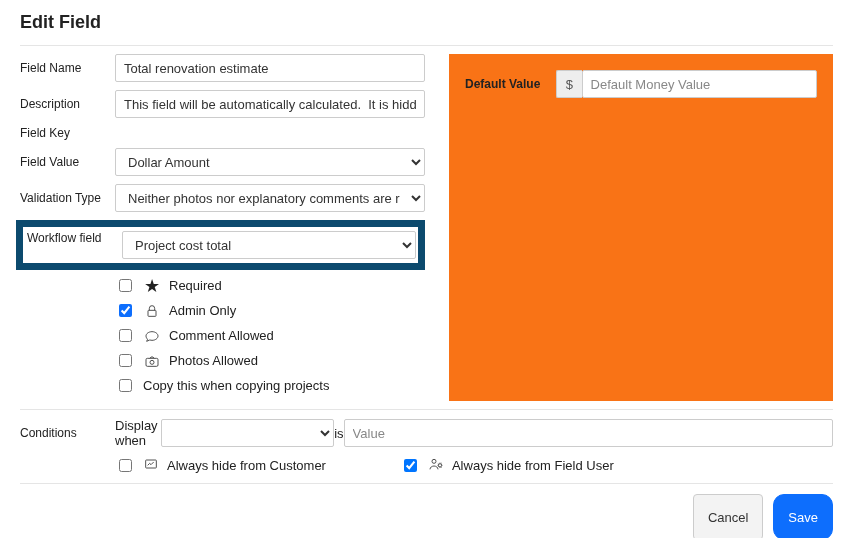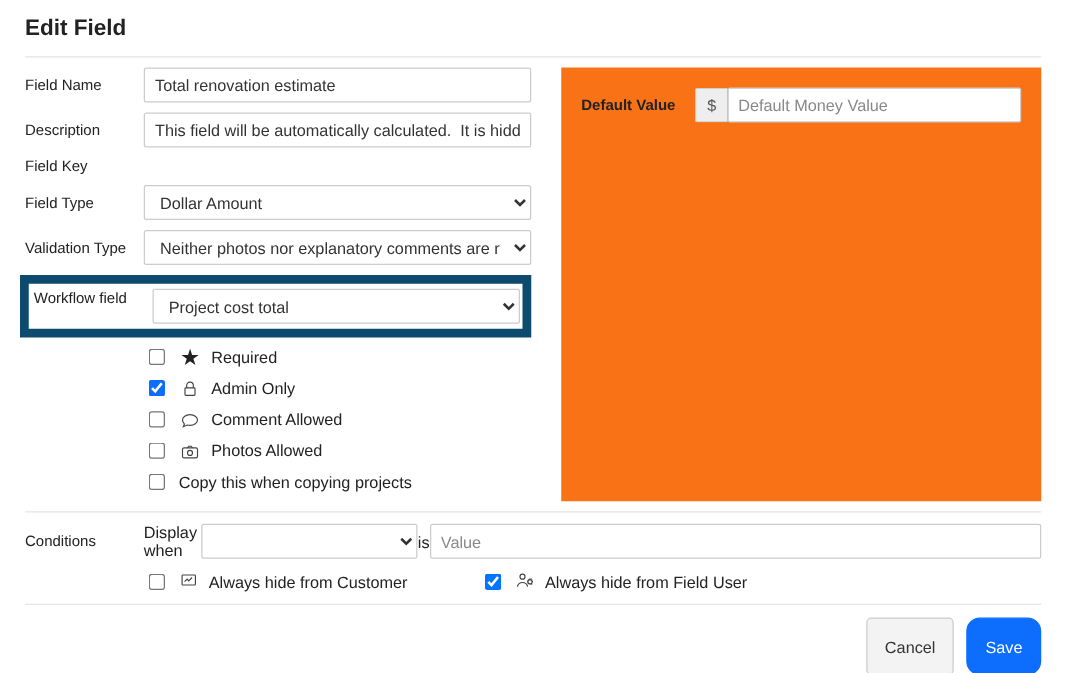--- a/index.html
+++ b/index.html
@@ -56,21 +56,21 @@
   .money-prefix {
     background:#eee; border:1px solid #ccc; border-right:none;
     width:28px; height:28px; display:flex; align-items:center; justify-content:center;
     border-radius:2px 0 0 2px; color:#555;
   }
   .money-input { border-radius:0 2px 2px 0; }
   .cond-row { display:flex; align-items:center; gap:0; }
   .cond-row .row-label { flex: 0 0 95px; }
   .cond-select { width: 280px; }
   .cond-value { width: 280px; }
-  .hide-row { display:flex; align-items:center; margin: 8px 0 0 95px; gap:8px; }
+  .hide-row { display:flex; align-items:center; margin: 8px 0 0 95px; gap:24px; }
   .hide-block { display:flex; align-items:center; gap:8px; }
   .footer { display:flex; justify-content:flex-end; gap:10px; margin-top:10px; }
   .btn {
     height: 46px; padding: 0 14px; border-radius: 4px; border:1px solid #ccc;
     background:#f3f3f3; color:#333; font-size:13px; cursor:pointer;
   }
   .btn-primary { background:#0d6efd; border-color:#0d6efd; color:#fff;border-radius:11px; }
 </style>
 </head>
 <body>
@@ -85,21 +85,21 @@
       <div class="row-field"><input type="text" value="Total renovation estimate" style=""></div>
     </div>
     <div class="row">
       <div class="row-label">Description</div>
       <div class="row-field"><input type="text" value="This field will be automatically calculated.  It is hidden from customer and field user." style=""></div>
     </div>
     <div class="row">
       <div class="row-label">Field Key</div>
     </div>
     <div class="row">
-      <div class="row-label">Field Type</div>
+      <div class="row-label">Field Value</div>
       <div class="row-field">
         <select>
           <option>Dollar Amount</option>
         </select>
       </div>
     </div>
     <div class="row">
       <div class="row-label">Validation Type</div>
       <div class="row-field">
         <select>

